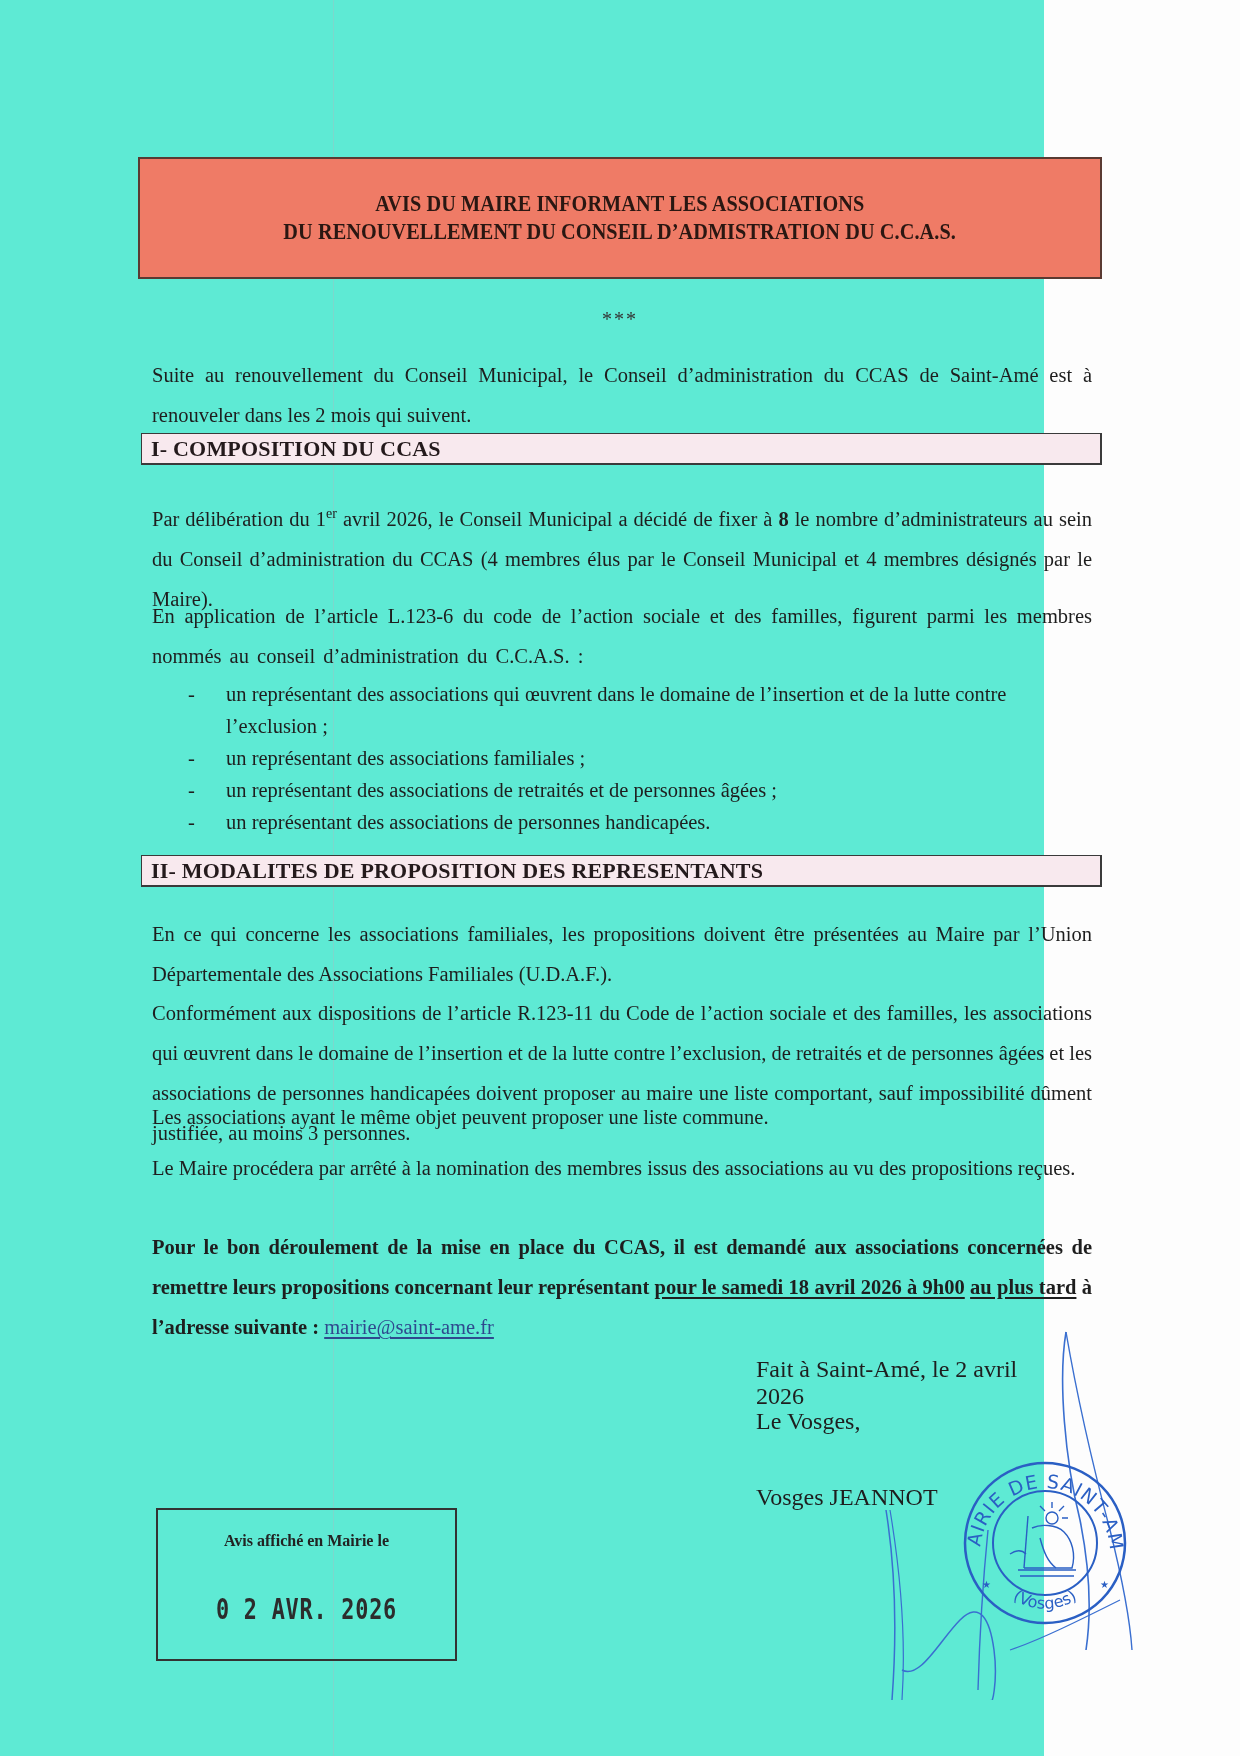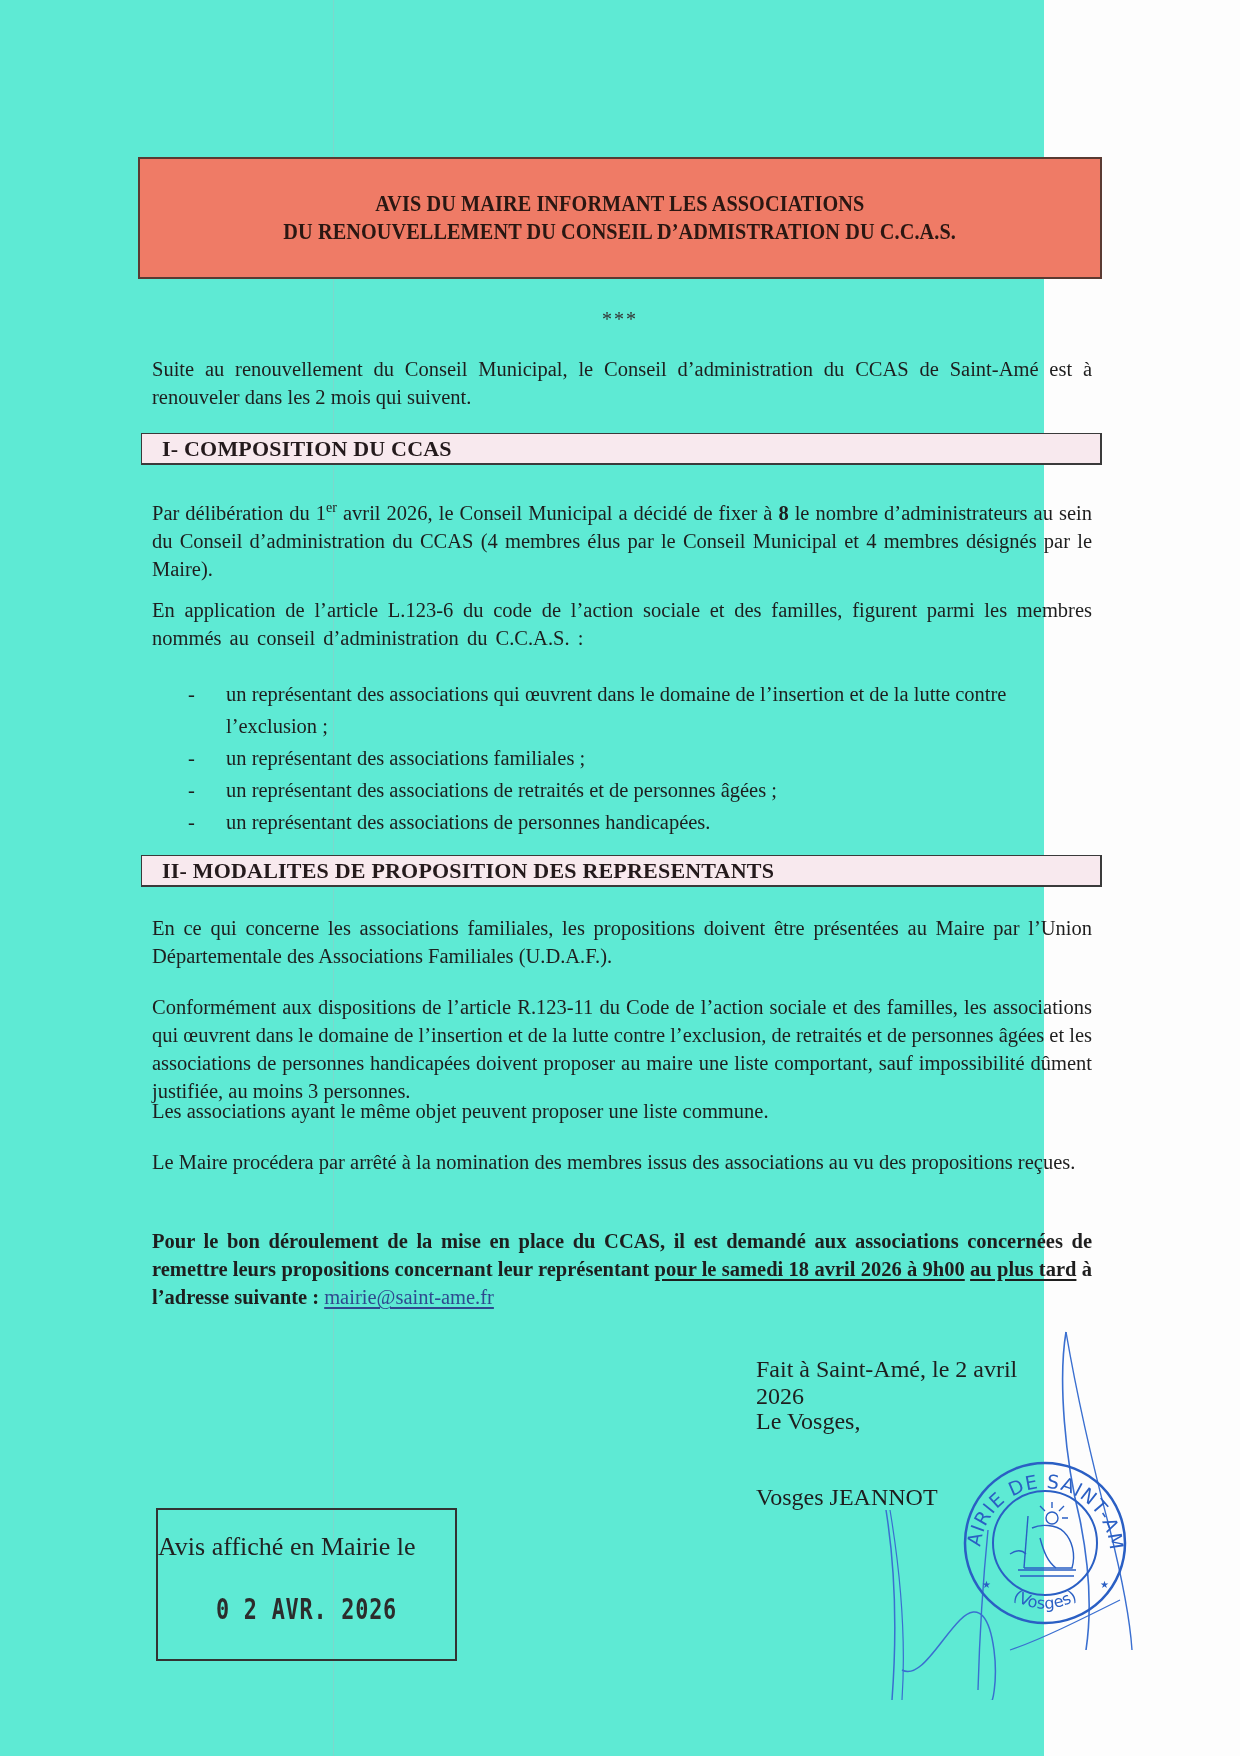--- a/index.html
+++ b/index.html
@@ -7,38 +7,38 @@
     body { position: relative; font-family: "Liberation Serif", "DejaVu Serif", serif; color: #1e1e1e; overflow: hidden; }
 
     .page { position: absolute; left: 0; top: 0; width: 1044px; height: 1756px; background: #5eead4; }
     .fold { position: absolute; left: 333px; top: 0; width: 1px; height: 1756px; background: rgba(180,180,190,0.35); }
 
     .title-box { position: absolute; left: 138px; top: 157px; width: 964px; height: 122px; background: #ef7b66; border: 2px solid #5a3a32; display: flex; flex-direction: column; justify-content: center; align-items: center; }
     .title-line { font-family: "Liberation Serif", serif; font-weight: bold; font-size: 22.5px; letter-spacing: 0.1px; color: #2a1712; line-height: 28px; transform: scaleX(0.9); white-space: nowrap; }
 
     .stars { position: absolute; left: 0; width: 1240px; top: 308px; text-align: center; font-size: 20px; color: #333; letter-spacing: 2px; }
 
-    .para { position: absolute; left: 152px; width: 940px; font-size: 20.5px; line-height: 28px; color: #1e1e1e; }
+    .para { position: absolute; left: 152px; width: 940px; font-size: 20.5px; line-height: 40px; color: #1e1e1e; }
     .para.justify { text-align: justify; text-align-last: left; }
     .para .bold { font-weight: bold; }
 
-    .section-box { position: absolute; left: 141px; width: 961px; height: 32px; background: #f8e9ee; border: 1.5px solid #3a3a3a; border-bottom-width: 2.5px; border-right-width: 2px; padding-left: 20px; display: flex; align-items: center; }
+    .section-box { position: absolute; left: 141px; width: 961px; height: 32px; background: #f8e9ee; border: 1.5px solid #3a3a3a; border-bottom-width: 2.5px; border-right-width: 2px; padding-left: 9px; display: flex; align-items: center; }
     .section-title { font-weight: bold; font-size: 22px; color: #241a1c; letter-spacing: 0.2px; }
 
     .list { position: absolute; left: 186px; width: 900px; list-style: none; }
     .list li { position: relative; padding-left: 40px; font-size: 20.5px; line-height: 32px; }
     .list li .dash { position: absolute; left: 2px; top: 0; }
 
     .u { text-decoration: underline; text-underline-offset: 3px; }
     .email { color: #2f4a8e; text-decoration: underline; text-underline-offset: 3px; font-weight: normal; }
 
     .sig { position: absolute; left: 740px; font-size: 24px; color: #1e1e1e; margin-left: 16px; }
 
     .posted-box { position: absolute; left: 156px; top: 1508px; width: 301px; height: 153px; border: 2px solid #333; }
-    .posted-label { position: absolute; left: 0; top: 22px; width: 100%; font-weight: normal; font-size: 26px; color: #222; }
+    .posted-label { position: absolute; left: 0; top: 22px; width: 100%; text-align: center; font-weight: bold; font-size: 16px; color: #222; }
     .posted-date { position: absolute; left: 0; top: 83px; width: 100%; text-align: center; font-family: "DejaVu Sans Mono", "Liberation Mono", monospace; font-size: 28px; font-weight: bold; letter-spacing: 1px; color: #2c2c2c; transform: scaleX(0.78); }
 
     .stamp { position: absolute; left: 960px; top: 1458px; width: 170px; height: 170px; }
     .signature { position: absolute; left: 880px; top: 1320px; width: 260px; height: 380px; }
   </style>
 </head>
 <body>
 
 <div class="page">
   <div class="fold"></div>

